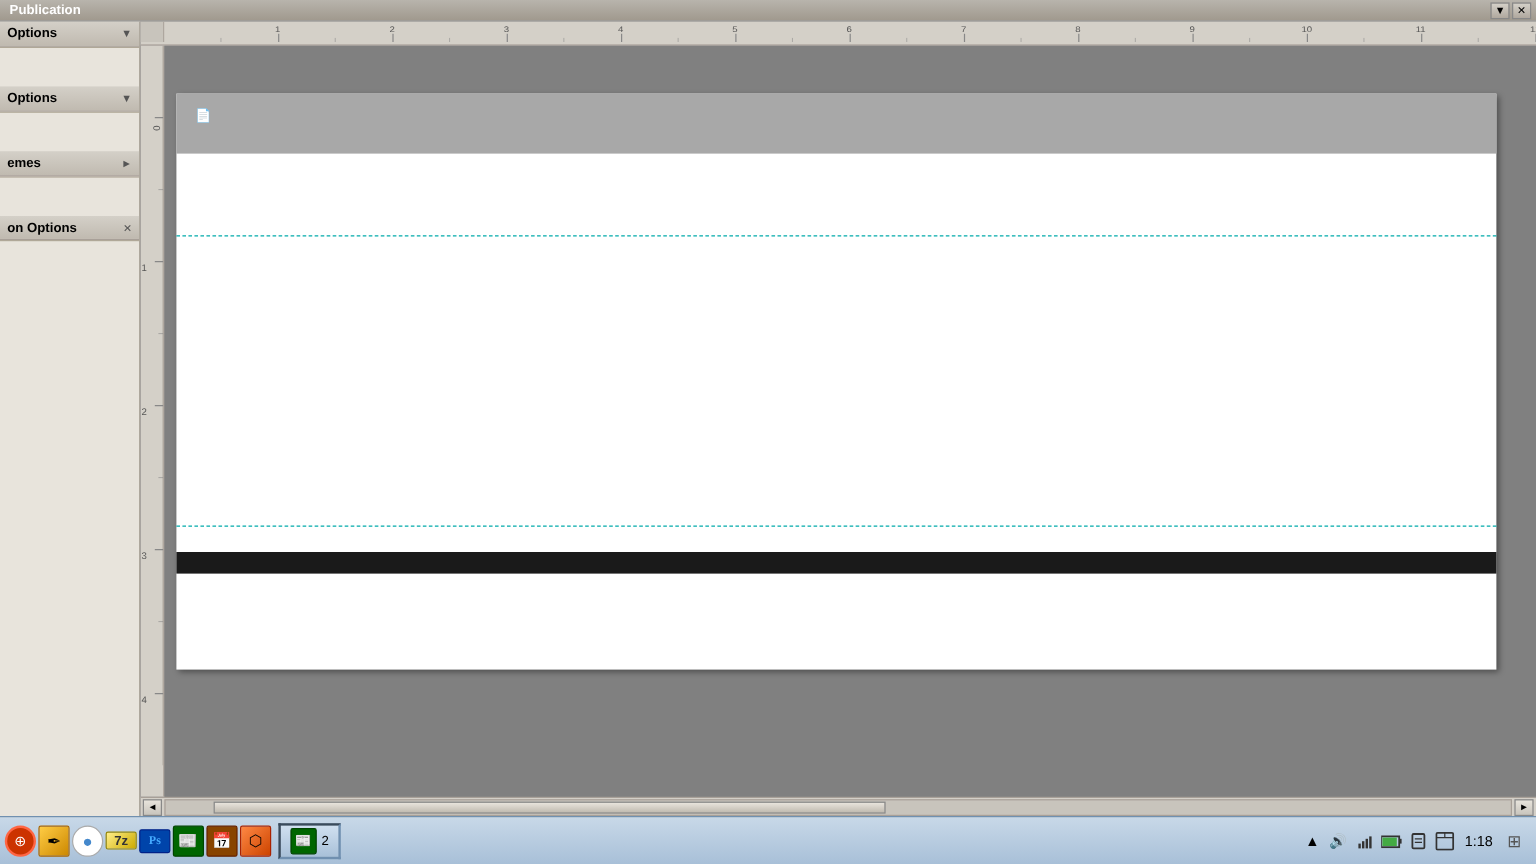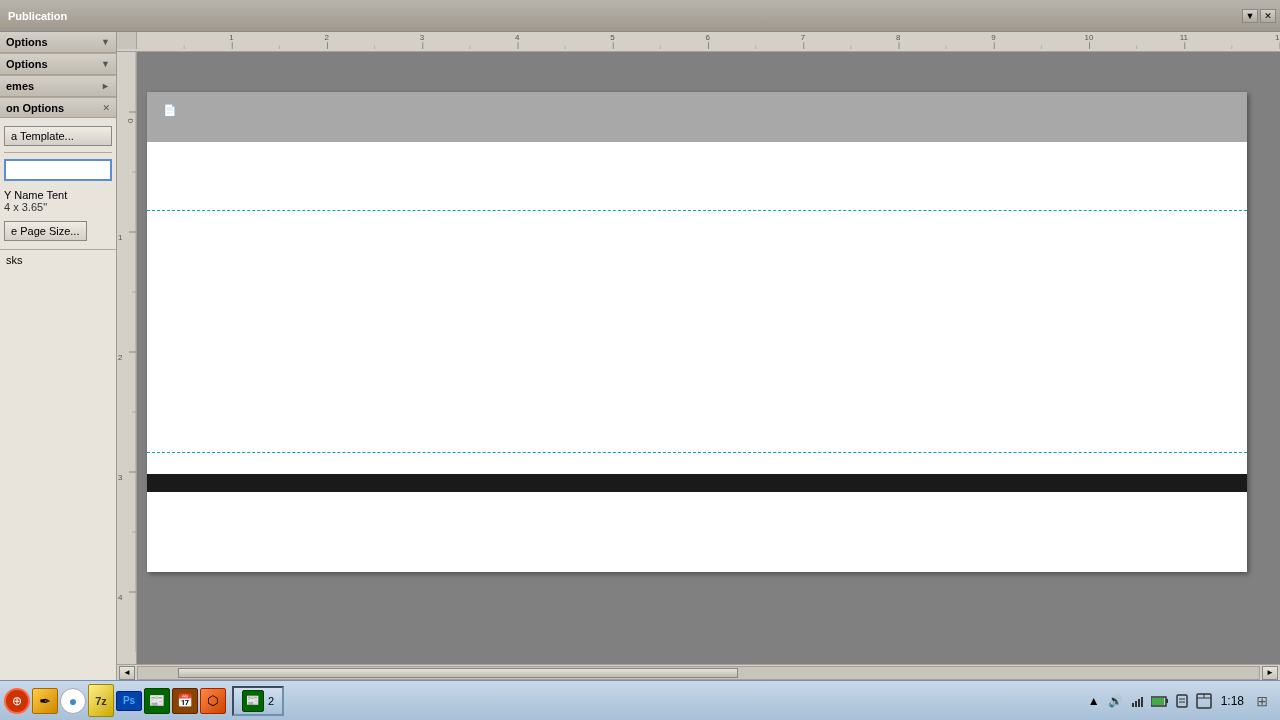--- a/index.html
+++ b/index.html
@@ -3,21 +3,21 @@
   <meta charset="utf-8">
   <style>
     * { margin: 0; padding: 0; box-sizing: border-box; }
     body { width: 1280px; height: 720px; overflow: hidden; font-family: 'Segoe UI', Tahoma, Arial, sans-serif; font-size: 11px; background: #d4d0c8; }
 
     
     .app-container { display: flex; flex-direction: column; width: 1280px; height: 720px; }
 
     
     .title-bar {
-      height: 32px;
+      height: 18px;
       background: linear-gradient(to bottom, #b8b4ac, #a0998e);
       display: flex;
       align-items: center;
       padding: 0 4px;
       border-bottom: 1px solid #888;
     }
     .title-bar-text { font-size: 11px; font-weight: bold; color: #fff; flex: 1; padding-left: 4px; }
     .title-bar-buttons { display: flex; gap: 2px; }
     .title-btn {
       width: 16px; height: 14px;
@@ -31,20 +31,21 @@
     .content-area { display: flex; flex: 1; overflow: hidden; }
 
     
     .left-panel {
       width: 117px;
       background: #e8e4dc;
       border-right: 1px solid #a0998e;
       display: flex;
       flex-direction: column;
       overflow: hidden;
+      gap: 32px;
     }
 
     .panel-section {
       border-bottom: 1px solid #b0a898;
     }
 
     .panel-header {
       display: flex;
       align-items: center;
       justify-content: space-between;
@@ -362,39 +363,22 @@
           <span class="panel-header-arrow">►</span>
         </div>
       </div>
 
       <div class="pub-options-section">
         <div class="pub-options-header">
           <span class="pub-options-label">on Options</span>
           <span class="panel-header-arrow">✕</span>
         </div>
 
-        <div class="options-content">
-          <button class="button-full">a Template...</button>
-
-          <div class="divider"></div>
-
-          <input class="input-box" type="text" value="" style="">
-
-          <div class="template-info">
-            <div class="template-name">Y Name Tent</div>
-            <div class="template-size">4 x 3.65"</div>
-          </div>
-
-          <button class="page-size-btn">e Page Size...</button>
-        </div>
-      </div>
-
-      <div class="tasks-area">
-        <span class="tasks-label">sks</span>
-      </div>
+      </div>
+
     </div>
 
     <div class="canvas-area">
 
       <div class="ruler-top">
         <div class="ruler-corner"></div>
         <div class="ruler-h">
           <svg class="ruler-svg" viewBox="0 0 1140 20" preserveAspectRatio="none">
 
             <line x1="0" y1="20" x2="0" y2="20" stroke="#888" stroke-width="1"></line>
@@ -497,25 +481,25 @@
     </div>
 
     <div class="taskbar-icon" style="background:linear-gradient(135deg,#ffcc44,#cc8800); border:1px solid #aa6600; width:26px; height:26px; border-radius:2px;">
       <span style="font-size:14px;">✒</span>
     </div>
 
     <div class="taskbar-icon" style="background:#ffffff; border:1px solid #aaa; width:26px; height:26px; border-radius:50%;">
       <span style="font-size:14px; color:#4488cc;">●</span>
     </div>
 
-    <div class="taskbar-icon" style="background:linear-gradient(135deg,#ffee88,#ccaa00); border:1px solid #998800; width:26px; height:33px; border-radius:2px;">
+    <div class="taskbar-icon" style="background:linear-gradient(135deg,#ffee88,#ccaa00); border:1px solid #998800; width:26px; height:15px; border-radius:2px;">
       <span style="font-size:11px; font-weight:bold; color:#333;">7z</span>
     </div>
 
-    <div class="taskbar-icon" style="background:#0044aa; border:1px solid #002288; width:26px; height:20px; border-radius:2px;">
+    <div class="taskbar-icon" style="background:#0044aa; border:1px solid #002288; width:26px; height:20px; border-radius:2px;font-family:Liberation Serif, serif;">
       <span style="font-size:10px; font-weight:bold; color:#44aaff;">Ps</span>
     </div>
 
     <div class="taskbar-icon" style="background:#006600; border:1px solid #004400; width:26px; height:26px; border-radius:2px;">
       <span style="font-size:13px; color:#88ff88;">📰</span>
     </div>
 
     <div class="taskbar-icon" style="background:#884400; border:1px solid #662200; width:26px; height:26px; border-radius:2px;">
       <span style="font-size:13px;">📅</span>
     </div>

